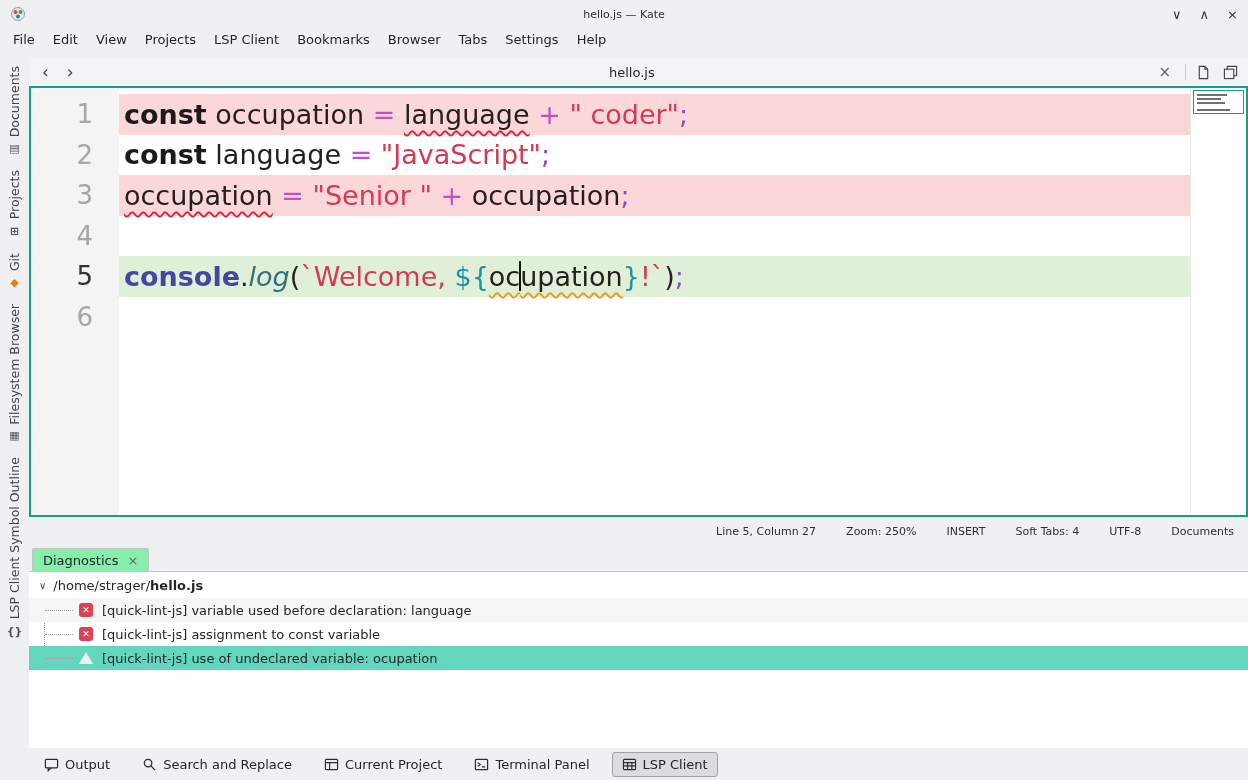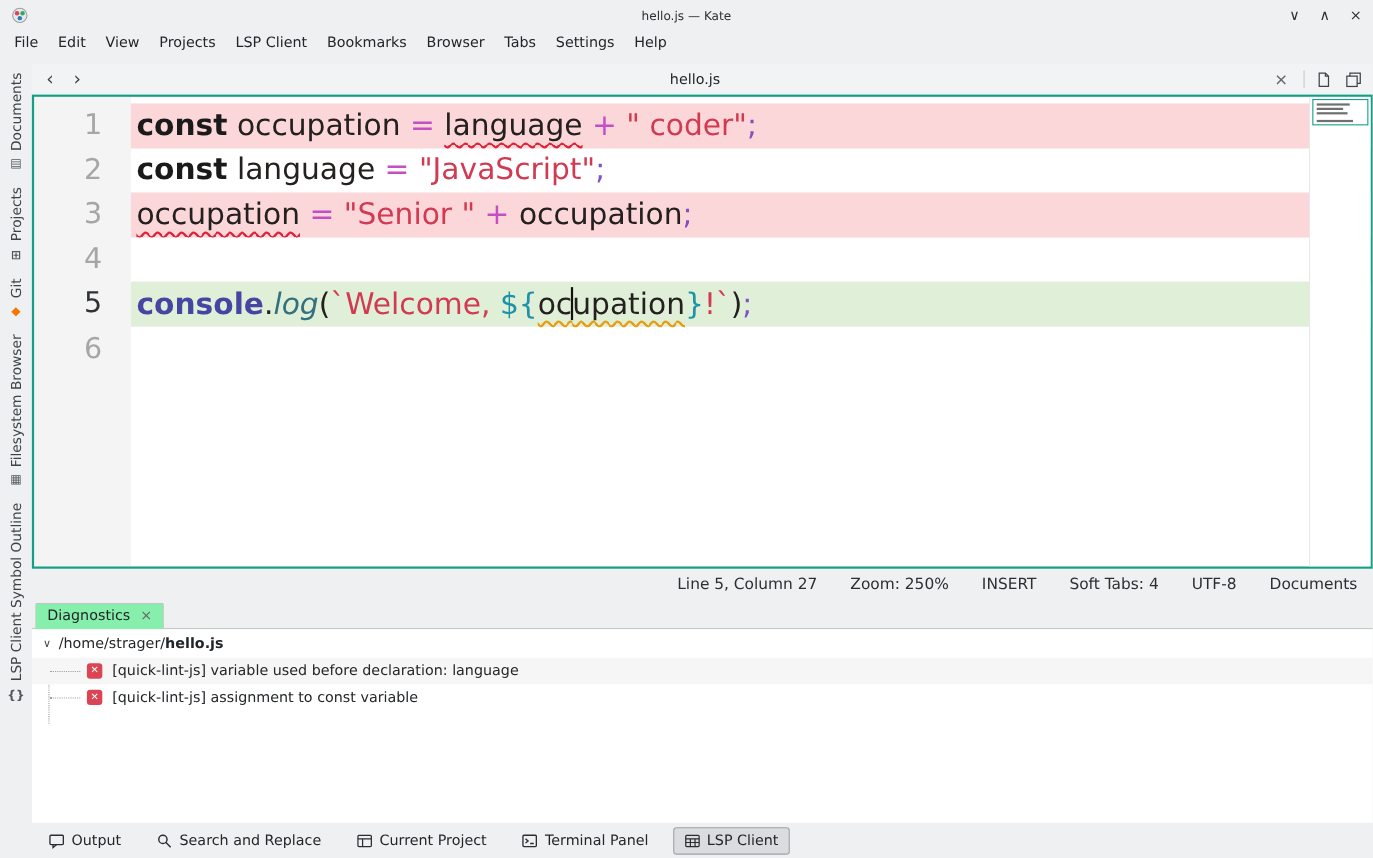--- a/index.html
+++ b/index.html
@@ -56,21 +56,21 @@
   .t-method{font-style:italic;color:#34707e;}
   .t-template{color:#1e93a8;}
   .t-cursor{display:inline-block;width:0;border-left:2.5px solid #121212;height:30px;vertical-align:middle;margin:0 -1px;}
   .u-error{text-decoration:underline wavy #dd2239;text-decoration-thickness:2px;text-underline-offset:6px;text-decoration-skip-ink:none;}
   .u-warning{text-decoration:underline wavy var(--warning);text-decoration-thickness:2px;text-underline-offset:6px;text-decoration-skip-ink:none;}
 
   .minimap{position:absolute;top:0;right:0;bottom:0;width:56px;background:#fff;border-left:1px solid #e9e9e9;}
   .mm-view{position:absolute;top:2px;left:2px;right:2px;height:24px;border:1px solid var(--accent);}
   .mm-bar{position:absolute;left:3px;height:2px;background:#6f6f6f;}
 
-  .statusbar{height:28px;display:flex;align-items:center;justify-content:flex-end;gap:30px;padding:0 14px;font-size:14px;color:#2c2f32;}
+  .statusbar{height:28px;display:flex;align-items:center;justify-content:flex-end;gap:30px;padding:0 14px;font-size:11px;color:#2c2f32;}
 
   .diagpanel{height:203px;display:flex;flex-direction:column;background:#eff0f1;}
   .diag-tabs{height:27px;display:flex;align-items:flex-end;padding-left:3px;border-bottom:1px solid #c2c4c5;}
   .diag-tab{display:flex;align-items:center;gap:9px;font-size:13px;padding:4px 10px;background:#86efac;border:1px solid #c2c4c5;border-bottom:none;border-radius:2px 2px 0 0;margin-bottom:-1px;}
   .diag-close{color:#666;}
   .diag-content{flex:1;background:#fff;font-size:13px;overflow:hidden;}
   .diag-file{height:26px;display:flex;align-items:center;padding-left:10px;gap:7px;}
   .expander{font-size:10px;color:#444;}
   .diag-tree{position:relative;}
   .diag-tree::before{content:"";position:absolute;left:15px;top:0;height:60px;border-left:1px dotted #9aa0a4;}
@@ -269,20 +269,24 @@
           </div>
           <div class="diag-tree" id="diagrows">
               <div class="diag-row">
                 <span class="sev-error">✕</span>
                 <span>[quick-lint-js] variable used before declaration: language</span>
               </div>
               <div class="diag-row">
                 <span class="sev-error">✕</span>
                 <span>[quick-lint-js] assignment to const variable</span>
               </div>
+              <div class="diag-row selected">
+                <span class="sev-warning"></span>
+                <span>[quick-lint-js] use of undeclared variable: ocupation</span>
+              </div>
             </div>
         </div>
       </div>
     </div>
   </div>
 
   <div class="bottombar" id="bottombar">
       <div class="panel-btn">
         <span style="display: flex;">
           <svg width="15" height="15" viewBox="0 0 16 16" fill="none" stroke="#2b2e31" stroke-width="1.3">

